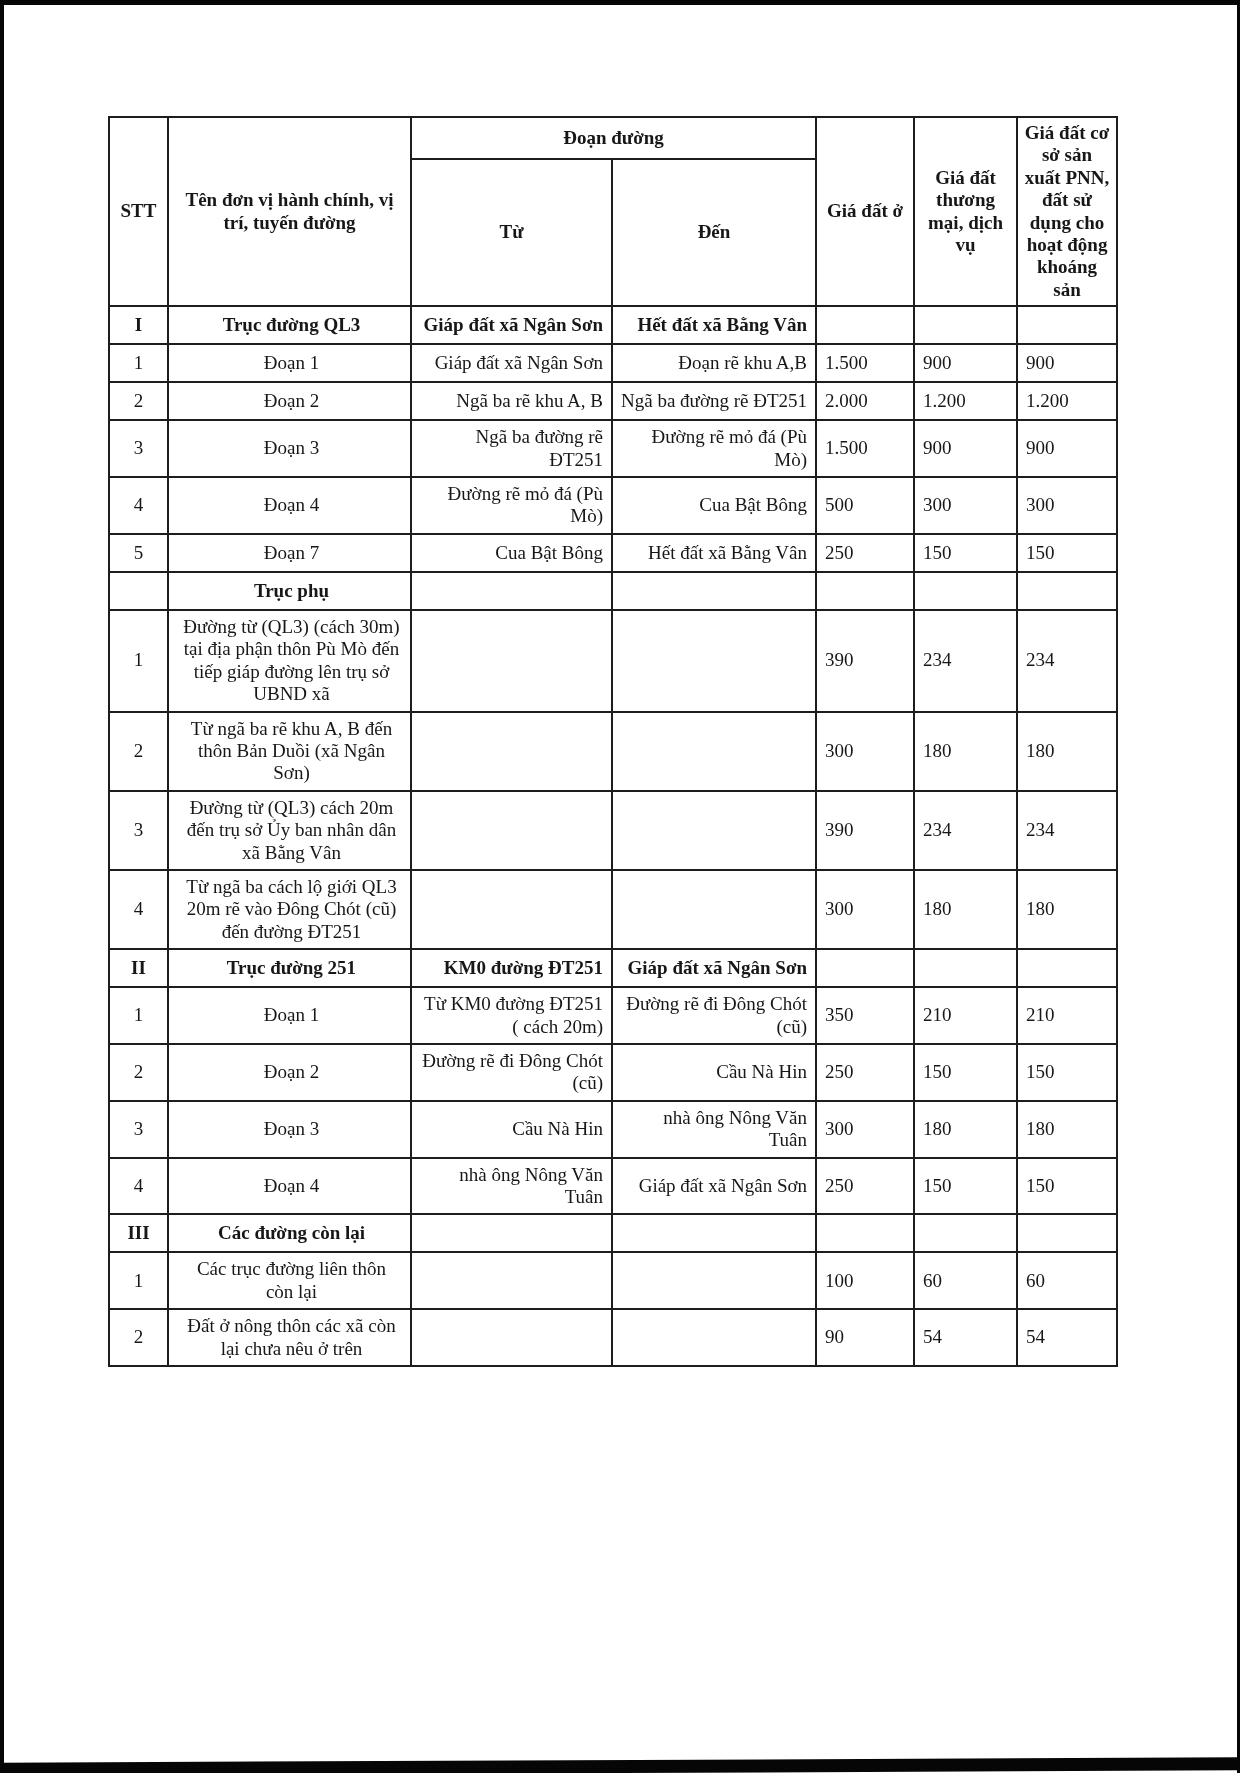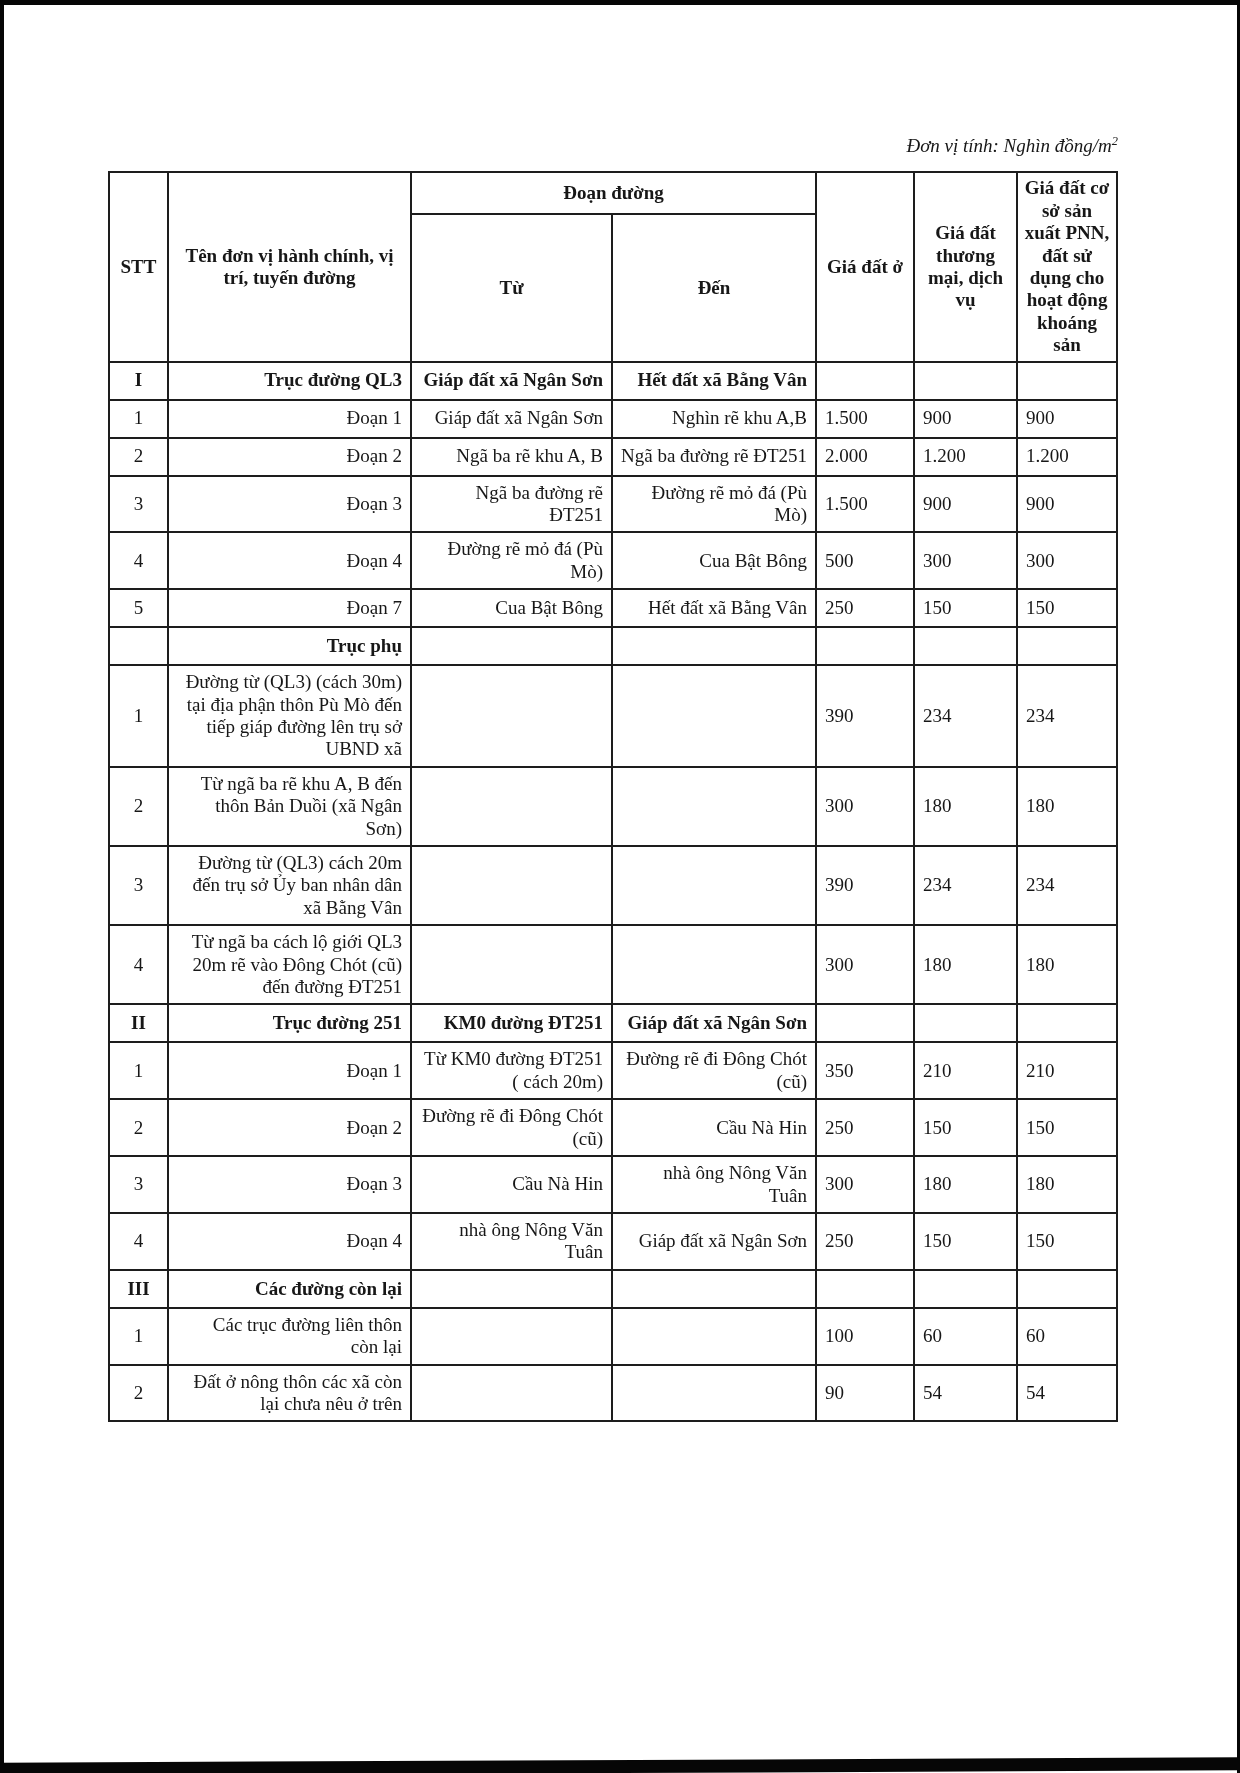--- a/index.html
+++ b/index.html
@@ -44,40 +44,37 @@
   }
   .price-table th {
     font-weight:bold;
     text-align:center;
     padding:4px 6px;
   }
   .price-table thead tr:first-child th.th-segment { height:42px; }
   .price-table td { padding:5px 8px; height:38px; }
 
   .c-stt  { text-align:center; }
-  .c-name { text-align:right; padding-left:12px !important; }
+  .c-name { text-align:center; padding-left:12px !important; }
   .c-from, .c-to { text-align:right; }
   .c-num  { text-align:left; padding-right:12px !important; }
 
   .section-row td { font-weight:bold; }
 </style>
 </head>
 <body>
 
 <div class="page">
   <div class="edge edge-top"></div>
   <div class="edge edge-left"></div>
   <div class="edge edge-right"></div>
   <div class="edge edge-bottom"></div>
 
   <div class="content">
 
-    <div class="unit-note">
-      <span>Đơn vị tính: Nghìn đồng/m</span><sup>2</sup>
-    </div>
 
     <table class="price-table">
       <colgroup>
         <col style="width:59px">
         <col style="width:243px">
         <col style="width:201px">
         <col style="width:204px">
         <col style="width:98px">
         <col style="width:103px">
         <col style="width:100px">
@@ -103,21 +100,21 @@
     <td class="c-from">Giáp đất xã Ngân Sơn</td>
     <td class="c-to">Hết đất xã Bằng Vân</td>
     <td class="c-num"></td>
     <td class="c-num"></td>
     <td class="c-num"></td>
   </tr>
           <tr>
     <td class="c-stt">1</td>
     <td class="c-name">Đoạn 1</td>
     <td class="c-from">Giáp đất xã Ngân Sơn</td>
-    <td class="c-to">Nghìn rẽ khu A,B</td>
+    <td class="c-to">Đoạn rẽ khu A,B</td>
     <td class="c-num">1.500</td>
     <td class="c-num">900</td>
     <td class="c-num">900</td>
   </tr>
           <tr>
     <td class="c-stt">2</td>
     <td class="c-name">Đoạn 2</td>
     <td class="c-from">Ngã ba rẽ khu A, B</td>
     <td class="c-to">Ngã ba đường rẽ ĐT251</td>
     <td class="c-num">2.000</td>

